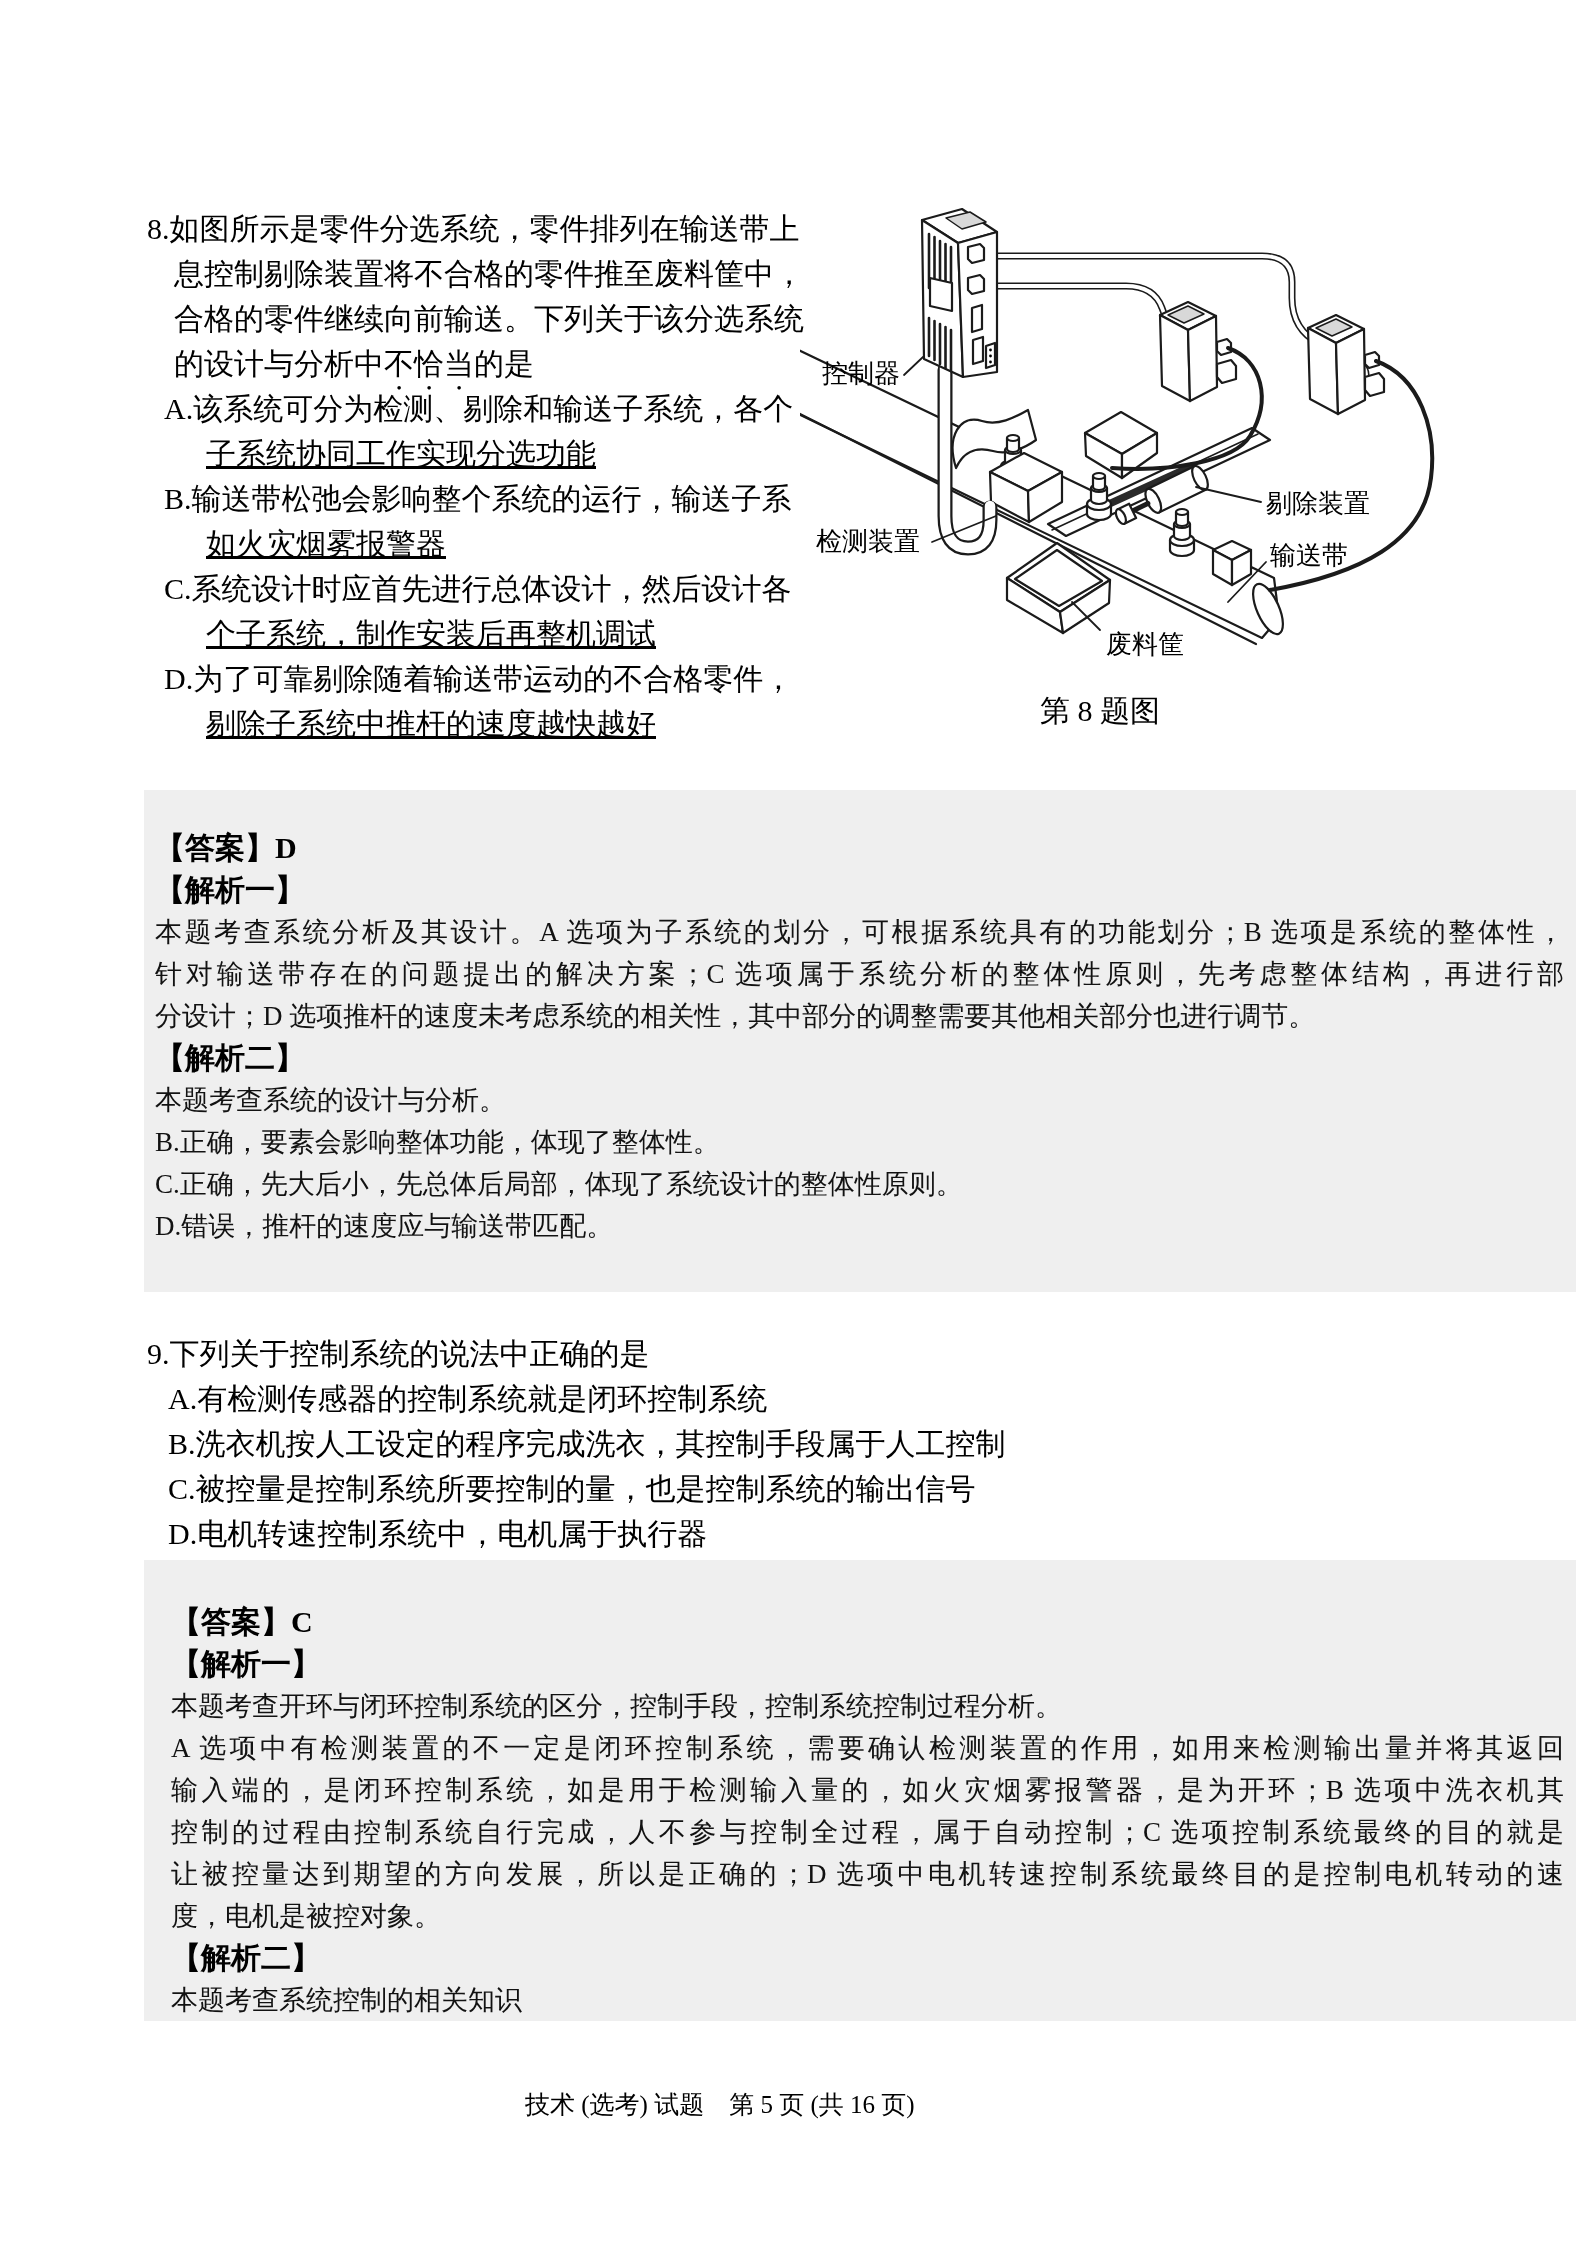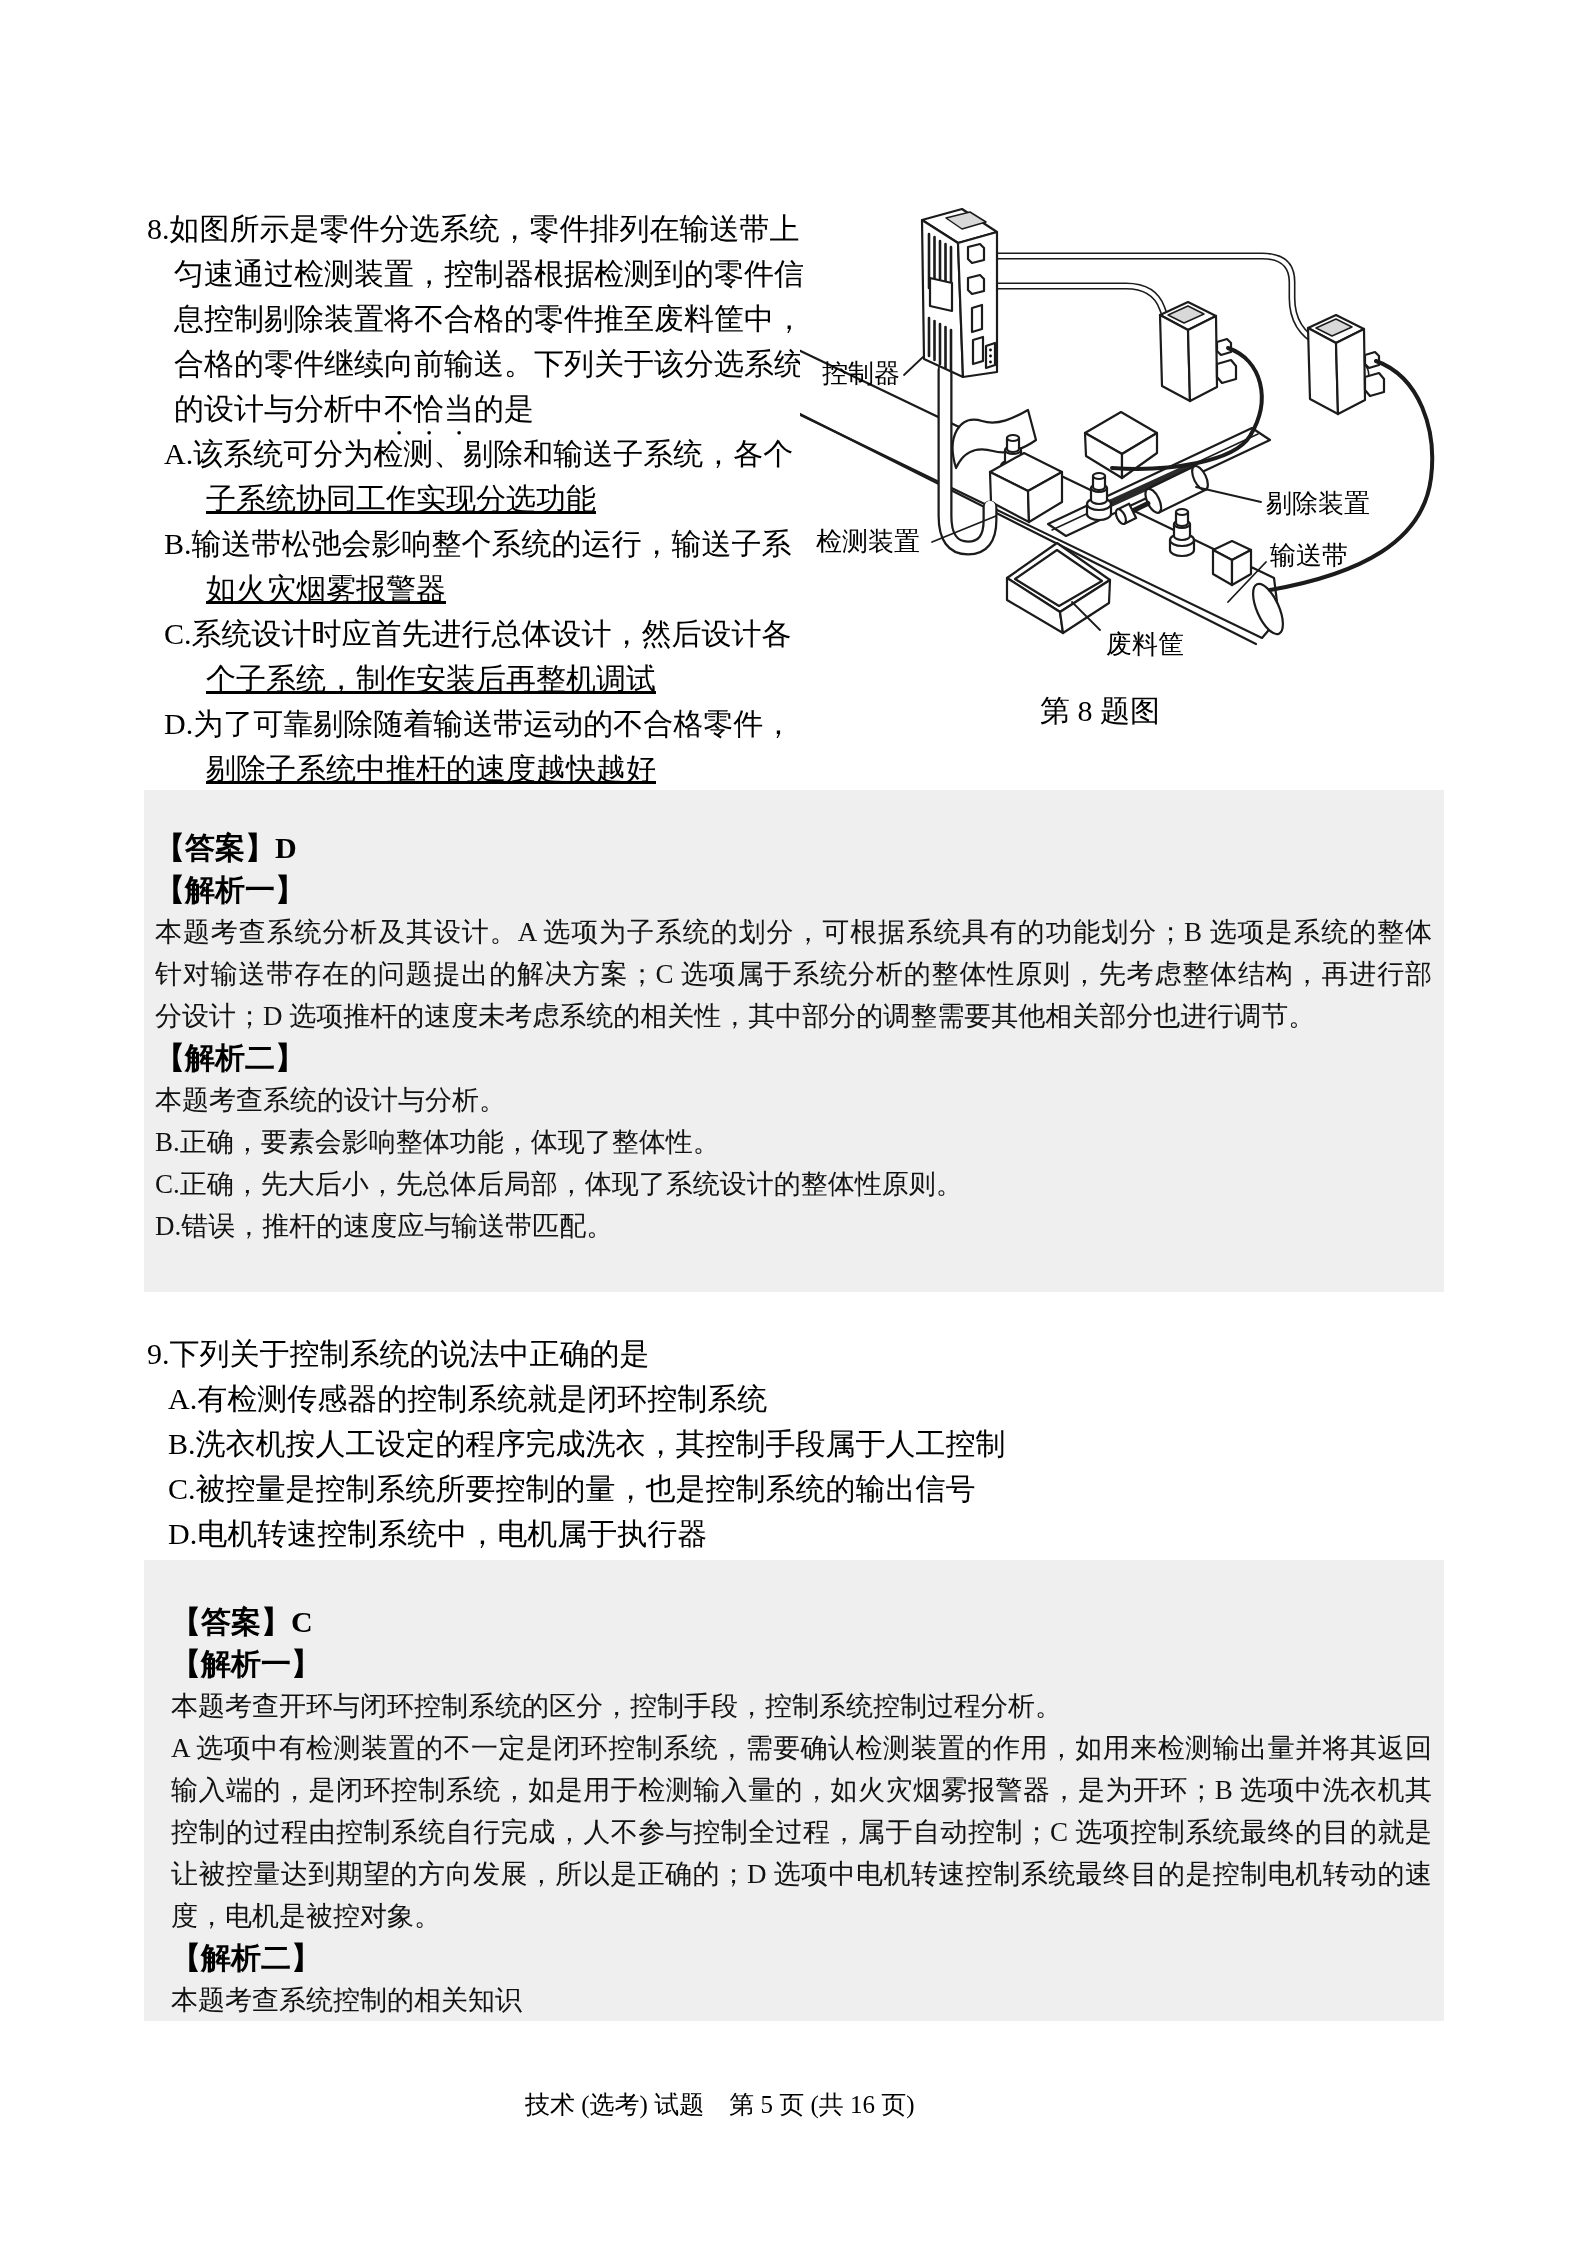--- a/index.html
+++ b/index.html
@@ -14,40 +14,39 @@
   .ind-cont { padding-left:27px; }
   .ind-opt  { padding-left:17px; }
   .ind-optc { padding-left:59px;text-decoration:underline; }
   .ind-opt9 { padding-left:21px; }
   .emph {
     -webkit-text-emphasis:filled dot; text-emphasis:filled dot;
     -webkit-text-emphasis-position:under; text-emphasis-position:under right;
   }
   
   .ans {
-    position:absolute; left:144px; width:1300px; background:#efefef;
+    position:absolute; left:144px; width:1432px; background:#efefef;
     box-sizing:border-box; font-size:27px; line-height:42px; color:#121212;
   }
   .ans .ln { height:42px; white-space:nowrap; overflow:hidden; }
   .ans .hdr { font-weight:bold; font-size:30px; color:#000; }
   .ans .just { text-align:justify; text-align-last:justify; white-space:normal; }
   
   .diagram { position:absolute; left:800px; top:150px; width:710px; height:560px; }
   .dcaption { position:absolute; left:1000px; top:691px; width:200px; text-align:center; font-size:30px; }
   .footer { position:absolute; left:525px; top:2088px; font-size:25px; }
   svg text { font-size:26px; fill:#000; }
 </style>
 </head>
 <body>
 
 <div class="page">
 
   <div class="qblock" style="top:206px;">
     <div class="ln">8.如图所示是零件分选系统，零件排列在输送带上</div>
-    <div class="ln ind-cont">匀速通过检测装置，控制器根据检测到的零件信</div>
     <div class="ln ind-cont">息控制剔除装置将不合格的零件推至废料筐中，</div>
     <div class="ln ind-cont">合格的零件继续向前输送。下列关于该分选系统</div>
     <div class="ln ind-cont"><span>的设计与分析中</span><span class="emph">不恰当</span><span>的是</span></div>
     <div class="ln ind-opt">A.该系统可分为检测、剔除和输送子系统，各个</div>
     <div class="ln ind-optc">子系统协同工作实现分选功能</div>
     <div class="ln ind-opt">B.输送带松弛会影响整个系统的运行，输送子系</div>
     <div class="ln ind-optc">如火灾烟雾报警器</div>
     <div class="ln ind-opt">C.系统设计时应首先进行总体设计，然后设计各</div>
     <div class="ln ind-optc">个子系统，制作安装后再整机调试</div>
     <div class="ln ind-opt">D.为了可靠剔除随着输送带运动的不合格零件，</div>

